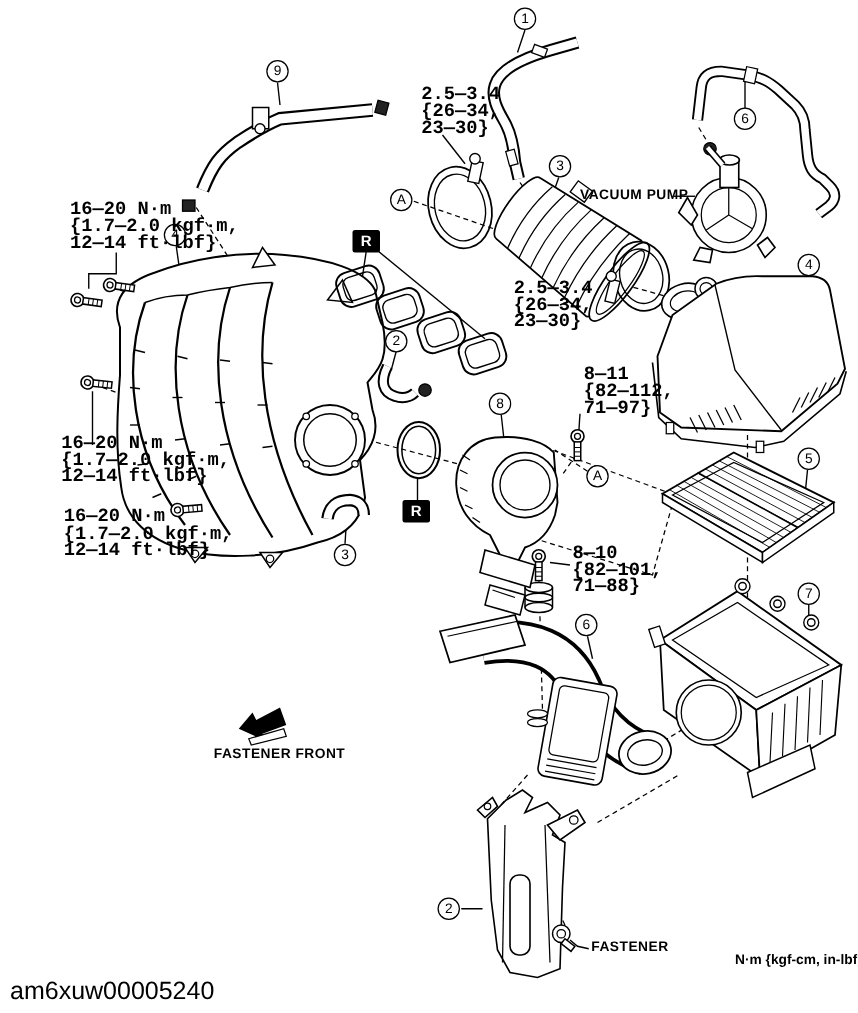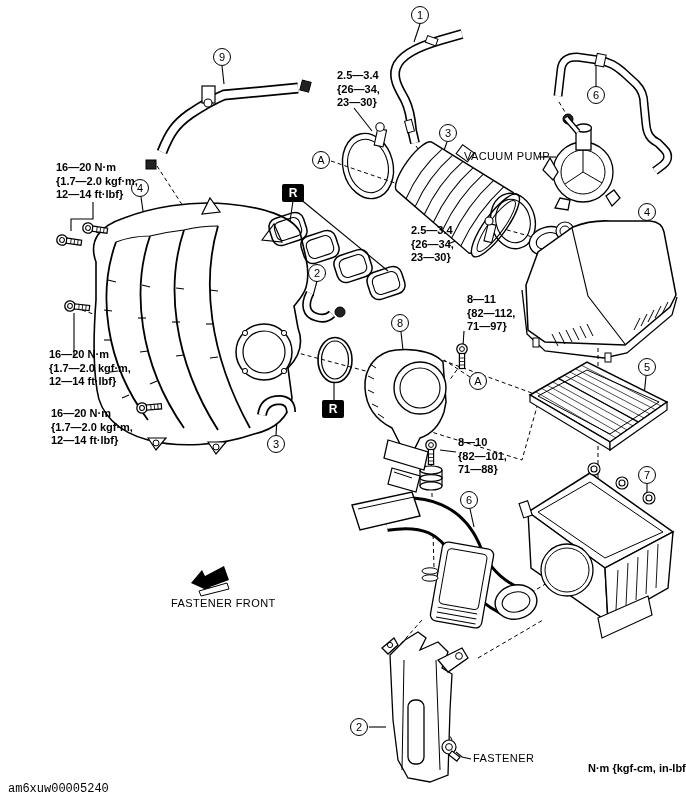--- a/index.html
+++ b/index.html
@@ -8,24 +8,24 @@
   #art{position:absolute;left:0;top:0;}
   .callout{position:absolute;width:18px;height:18px;border:1.4px solid #000;border-radius:50%;
            background:#fff;display:flex;align-items:center;justify-content:center;
            font-size:11px;line-height:1;box-sizing:border-box;}
   .amark{position:absolute;width:18px;height:18px;border:1.3px solid #000;border-radius:50%;
          background:#fff;display:flex;align-items:center;justify-content:center;
          font-size:11px;box-sizing:border-box;}
   .rmark{position:absolute;width:22px;height:18px;background:#000;color:#fff;
          display:flex;align-items:center;justify-content:center;
          font-size:12px;font-weight:bold;border-radius:2px;}
-  .torque{position:absolute;font-size:11px;font-weight:bold;line-height:13.5px;white-space:pre-line;}
-  .plain{position:absolute;font-size:11px;letter-spacing:.4px;white-space:nowrap;}
+  .torque{position:absolute;font-size:15px;font-weight:bold;line-height:13.5px;white-space:pre-line;font-family:Liberation Mono, monospace;}
+  .plain{position:absolute;font-size:11px;letter-spacing:.4px;white-space:nowrap;font-weight:bold;}
   .units{position:absolute;font-size:11px;font-weight:bold;white-space:nowrap;}
-  .figid{position:absolute;font-size:12px;font-family:Liberation Mono, monospace;}
+  .figid{position:absolute;font-size:20px;}
 </style>
 </head>
 <body>
 
 <div id="stage">
 
 <svg id="art" width="686" height="810" viewBox="0 0 686 810">
   <defs>
     <g id="bolt">
       <circle cx="0" cy="0" r="5.2" fill="#fff" stroke="#000" stroke-width="1.3"></circle>

